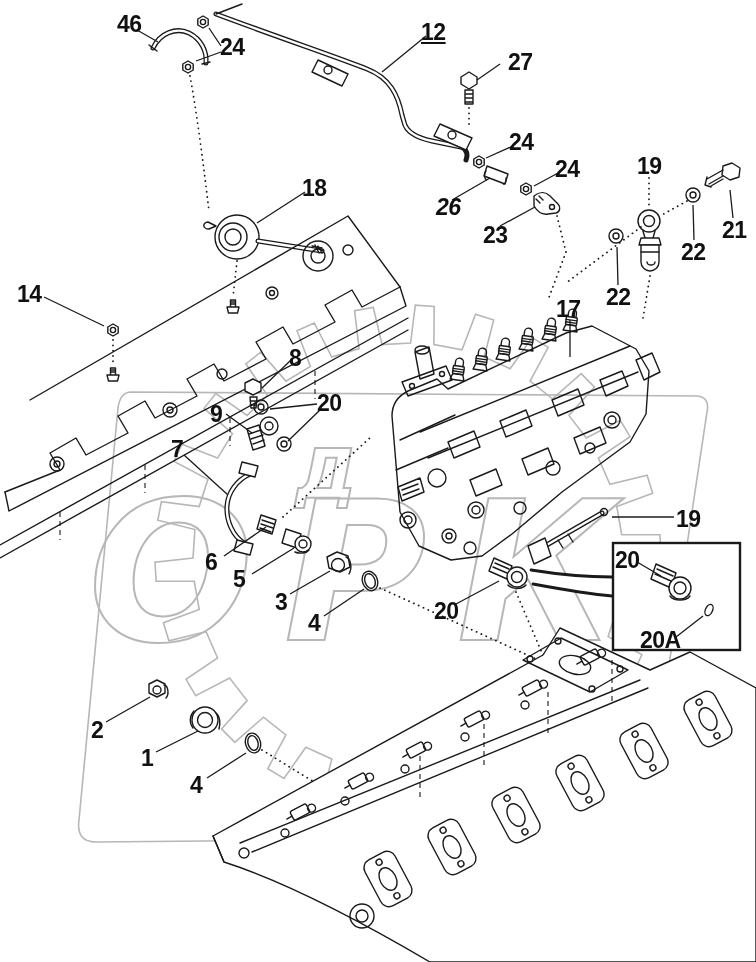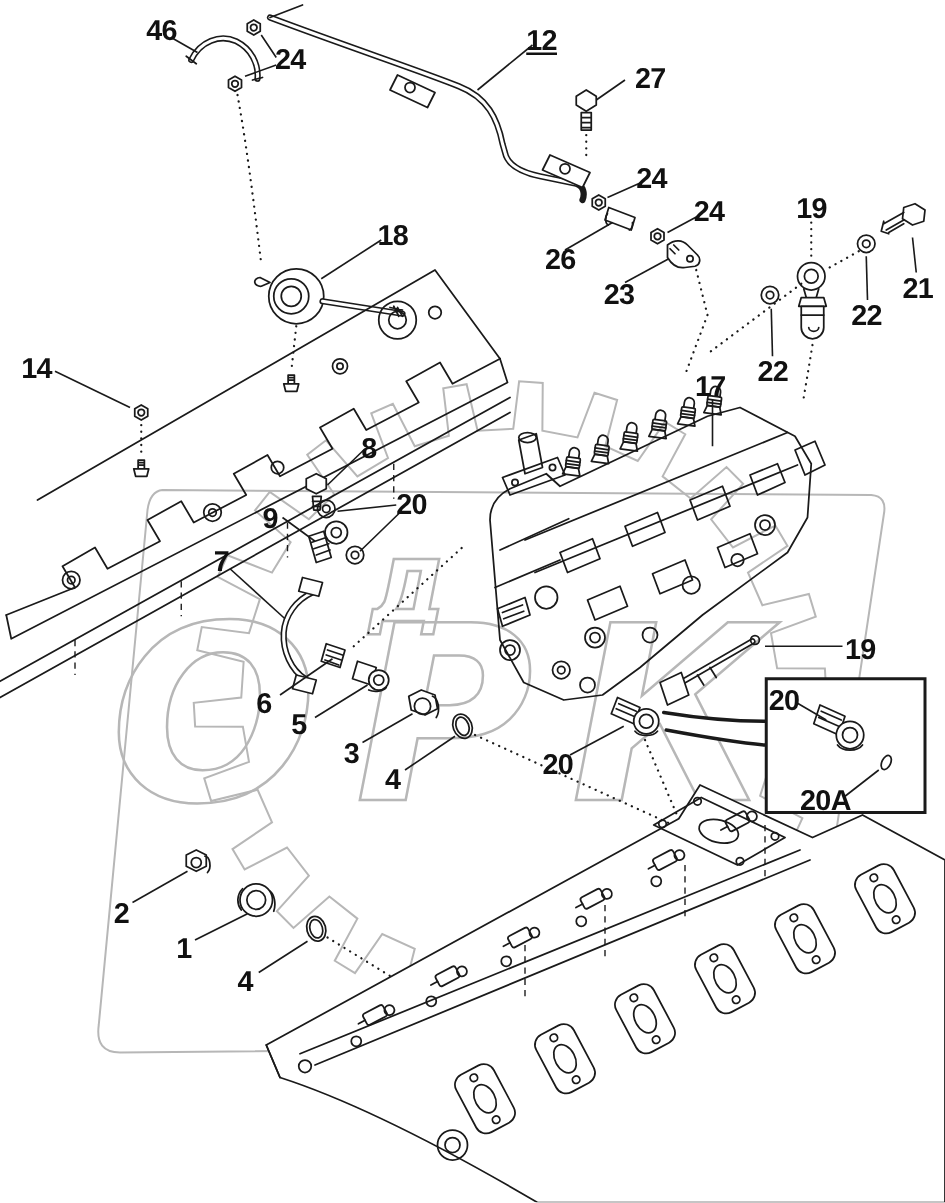--- a/index.html
+++ b/index.html
@@ -343,21 +343,21 @@
     </g>
   </g>
 </svg>
 
 <div id="callout-layer">
       <span class="callout" style="left: 117px; top: 13px;">46</span>
       <span class="callout" style="left: 220px; top: 36px;">24</span>
       <span class="callout" style="left: 421px; top: 21px; text-decoration: underline;">12</span>
       <span class="callout" style="left: 492px; top: 51px; margin-left: 16px;">27</span>
       <span class="callout" style="left: 509px; top: 131px;">24</span>
-      <span class="callout" style="left: 436px; top: 196px;">26</span>
+      <span class="callout" style="left: 436px; top: 196px; font-style: italic;">26</span>
       <span class="callout" style="left: 555px; top: 158px;">24</span>
       <span class="callout" style="left: 483px; top: 224px; text-align: center;">23</span>
       <span class="callout" style="left: 637px; top: 155px;">19</span>
       <span class="callout" style="left: 722px; top: 219px;">21</span>
       <span class="callout" style="left: 681px; top: 241px;">22</span>
       <span class="callout" style="left: 606px; top: 286px;">22</span>
       <span class="callout" style="left: 302px; top: 177px;">18</span>
       <span class="callout" style="left: 17px; top: 283px;">14</span>
       <span class="callout" style="left: 556px; top: 298px;">17</span>
       <span class="callout" style="left: 289px; top: 347px;">8</span>

